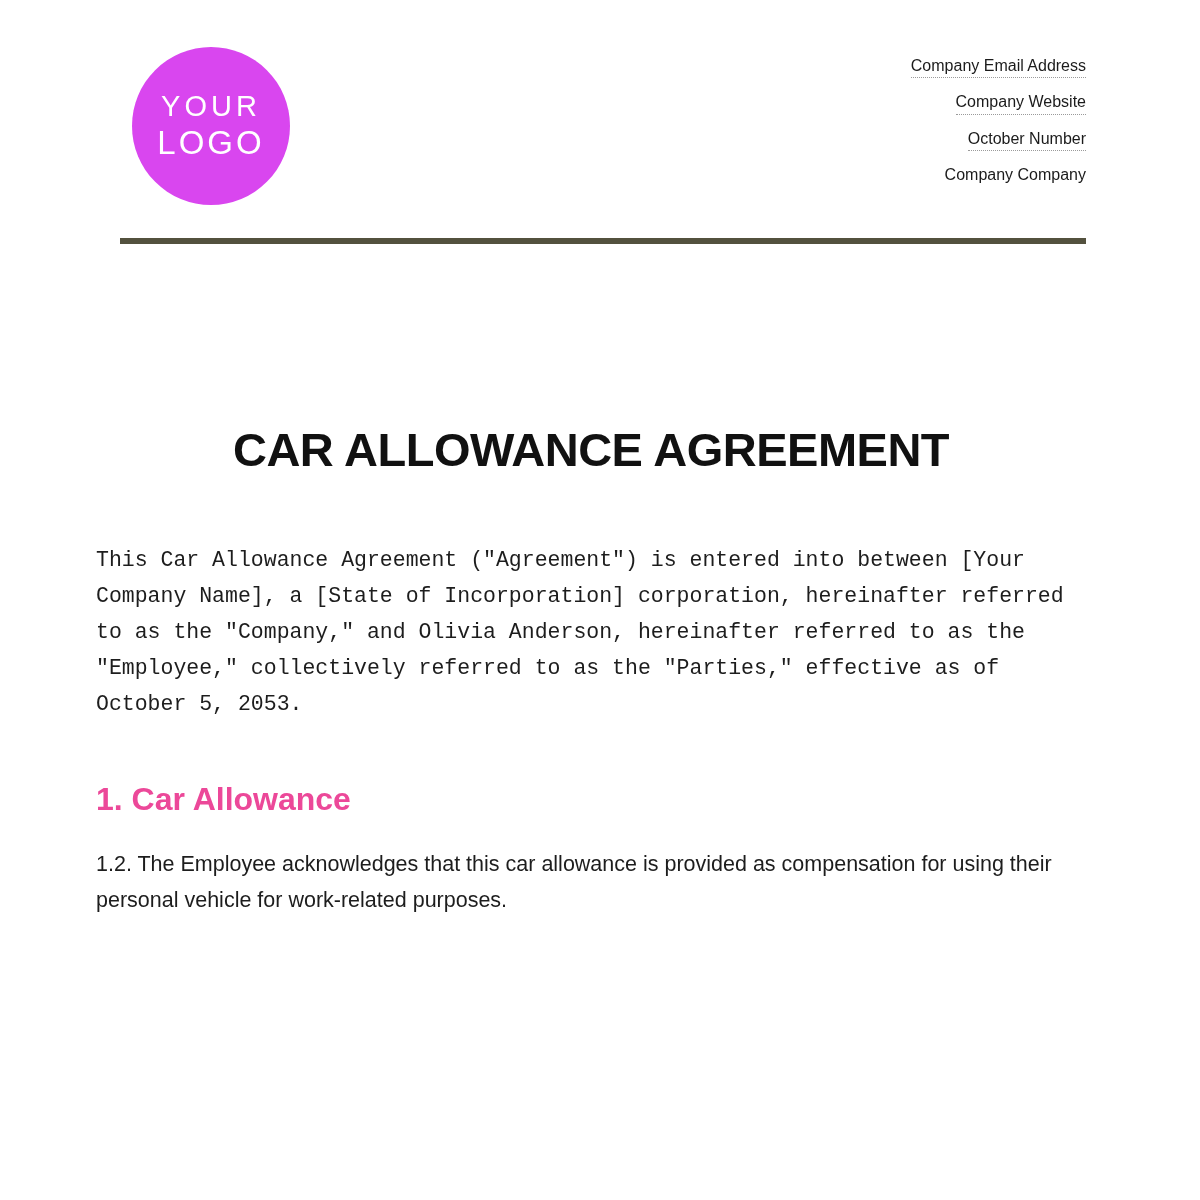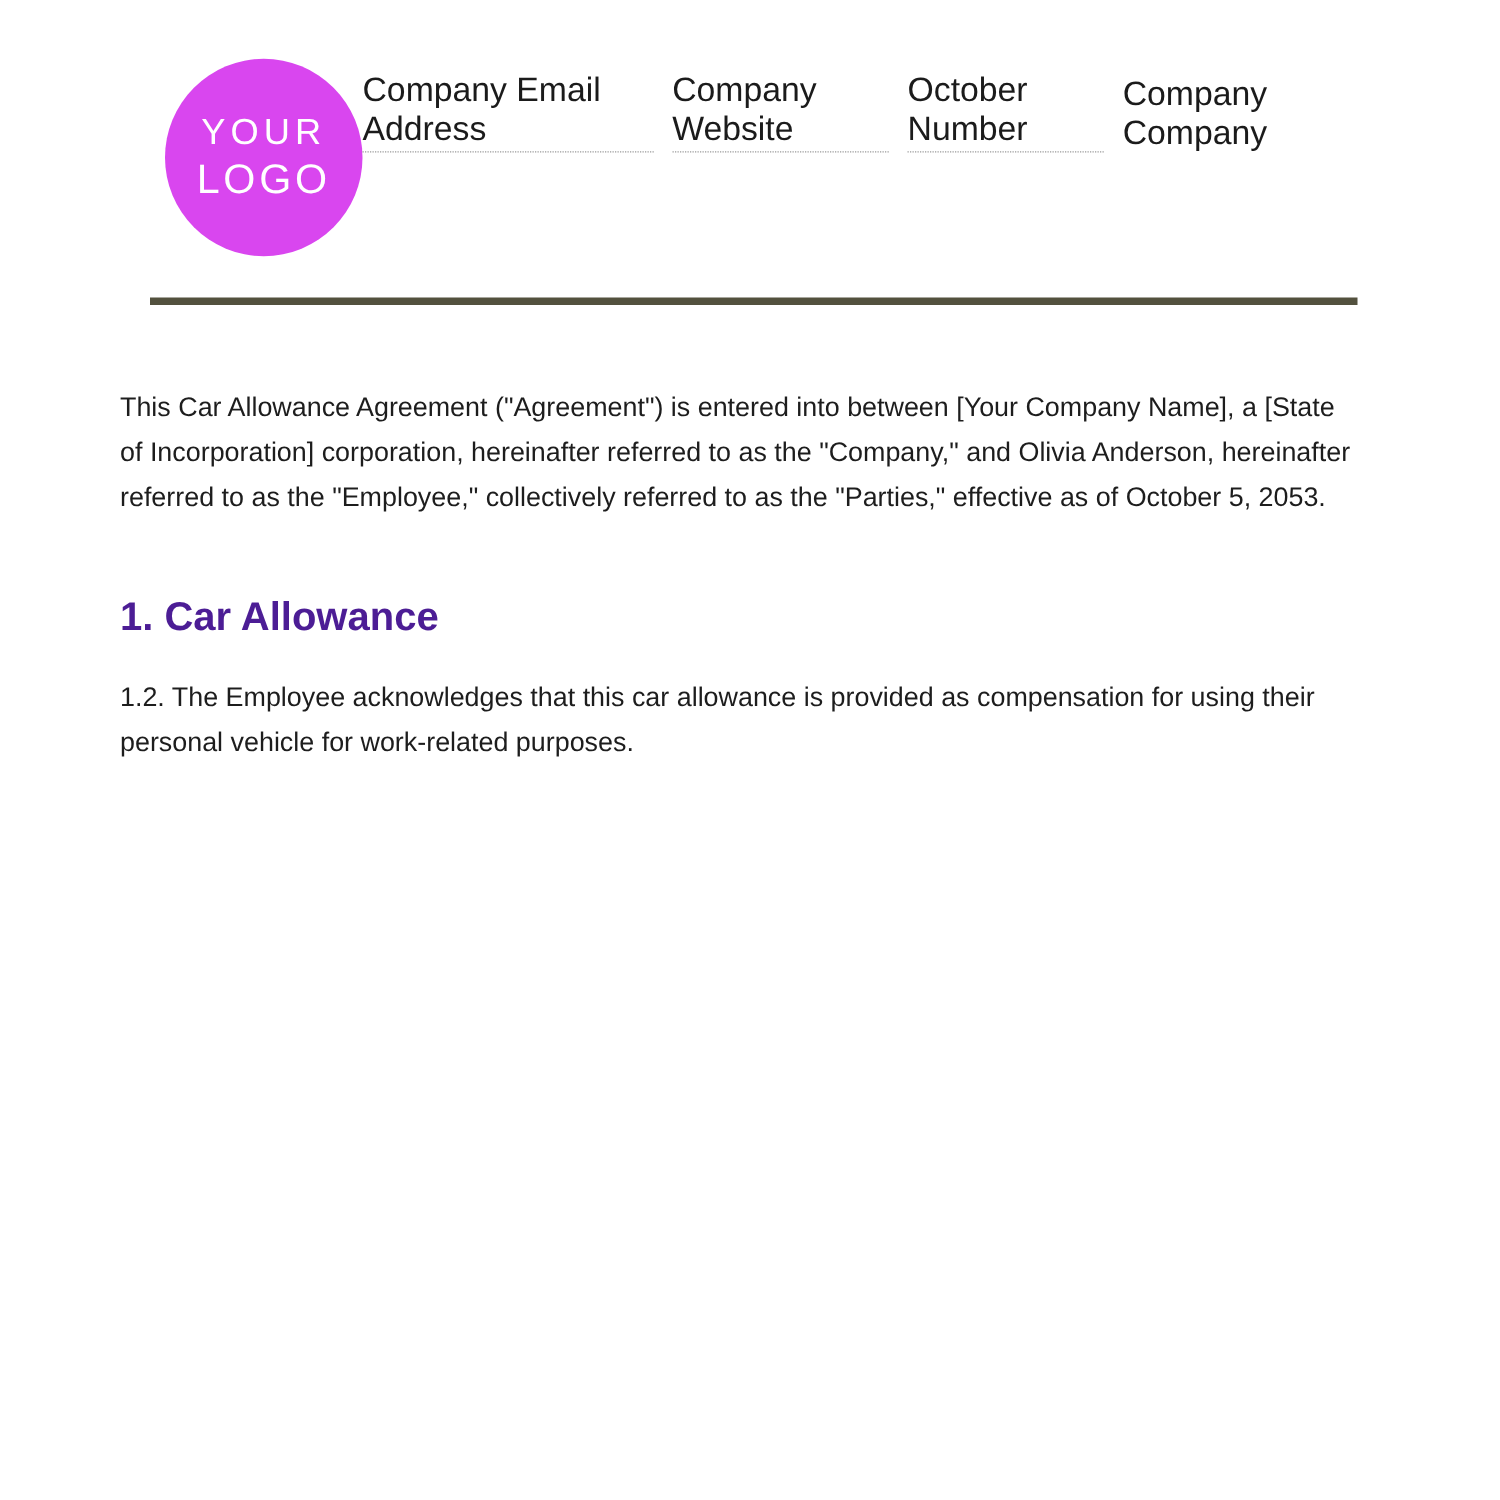--- a/index.html
+++ b/index.html
@@ -42,25 +42,25 @@
   }
   .logo-logo {
     font-size: 33px;
     font-weight: 400;
     letter-spacing: 3px;
     line-height: 1.1;
     margin-top: 2px;
   }
   .links {
     display: flex;
-    flex-direction: row;
+    flex-direction: column;
     align-items: flex-end;
     gap: 15px;
     padding-top: 10px;
-    font-size: 27px;
+    font-size: 16px;
   }
   .link {
     color: #1b1b1b;
     text-decoration: none;
     line-height: 1.15;
     cursor: pointer;
   }
   .link.u {
     border-bottom: 1px dotted #9a9a9a;
     padding-bottom: 2px;
@@ -84,30 +84,30 @@
     letter-spacing: -0.5px;
     text-align: center;
     margin: 178px 0 0;
     color: #111111;
   }
   h2 {
     font-size: 32px;
     line-height: 38px;
     font-weight: 700;
     margin: 58px 0 0;
-    color: #4c1d95;
+    color: #ec4899;
   }
   p {
     font-size: 21.5px;
     line-height: 36px;
     margin: 28px 0 0;
     color: #1d1d1d;
   }
   p + p { margin-top: 38px; }
-  p.intro { margin-top: 64px; }
+  p.intro { margin-top: 64px; font-family: Liberation Mono, monospace; }
 </style>
 </head>
 <body style="background: rgb(255, 255, 255);">
 
 <div>
 
   <header class="header">
     <div class="logo" style="background: #d946ef; color: rgb(255, 255, 255);">
       <span class="logo-your">YOUR</span>
       <span class="logo-logo">LOGO</span>
@@ -116,20 +116,21 @@
       <a class="link u">Company Email Address</a>
       <a class="link u">Company Website</a>
       <a class="link u">October Number</a>
       <span class="link plain">Company Company</span>
     </nav>
   </header>
 
   <div class="divider" style="background: rgb(83, 81, 62);"></div>
 
   <main>
+    <h1>CAR ALLOWANCE AGREEMENT</h1>
 
     <p class="intro">This Car Allowance Agreement ("Agreement") is entered into between [Your Company Name], a [State of Incorporation] corporation, hereinafter referred to as the "Company," and Olivia Anderson, hereinafter referred to as the "Employee," collectively referred to as the "Parties," effective as of October 5, 2053.</p>
 
     <h2>1. Car Allowance</h2>
     <p>1.2. The Employee acknowledges that this car allowance is provided as compensation for using their personal vehicle for work-related purposes.</p>
 
   </main>
 
 </div>
 

